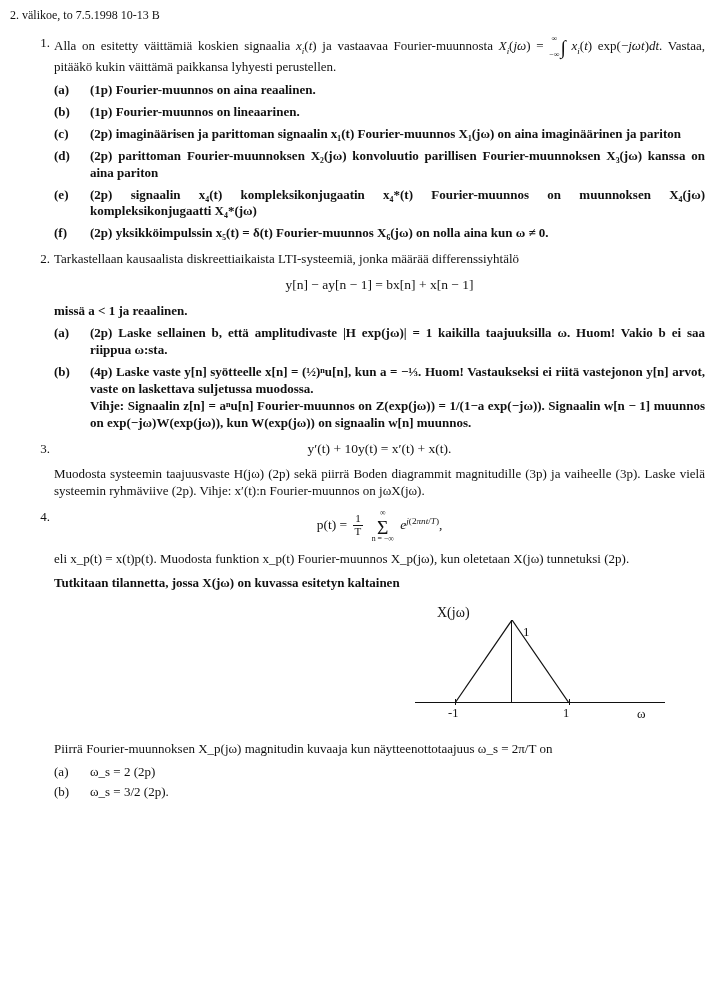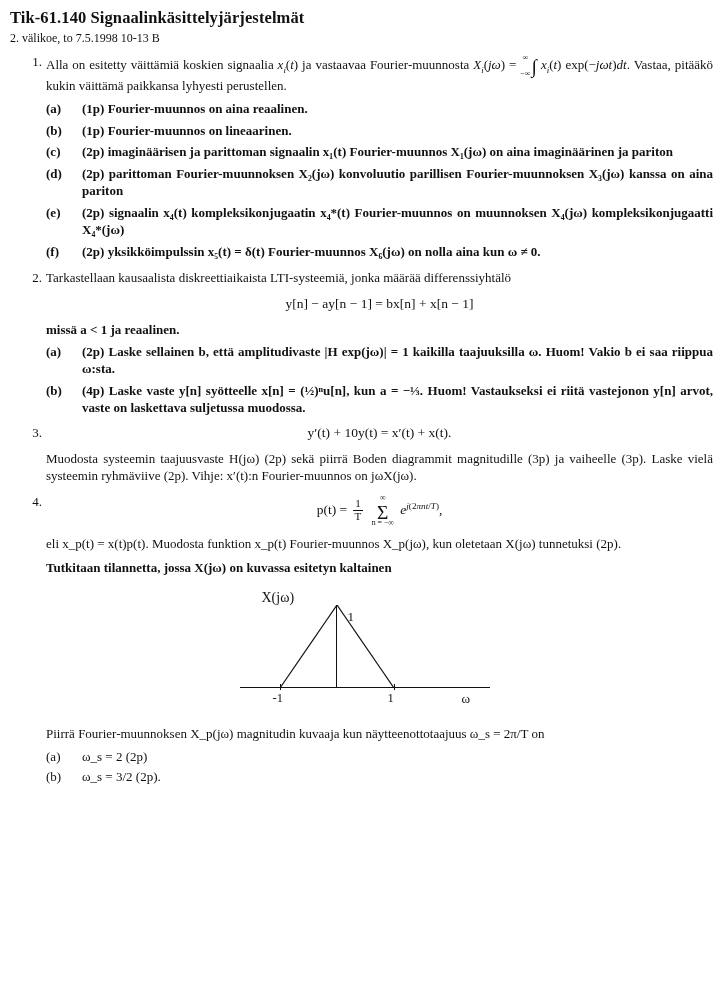--- a/index.html
+++ b/index.html
@@ -28,21 +28,21 @@
     font-size: 16.5px;
     letter-spacing: 0.1px;
     margin: 0 0 2px 2px;
   }
   .doc-sub {
     font-size: 12px;
     margin: 0 0 8px 2px;
   }
   ol.problems {
     list-style: none;
-    margin: 4px;
+    margin: 12px;
     padding: 0;
     counter-reset: prob;
   }
   ol.problems > li {
     counter-increment: prob;
     position: relative;
     padding-left: 34px;
     margin-bottom: 9px;
   }
   ol.problems > li::before {
@@ -132,21 +132,21 @@
     margin: 0 3px;
   }
   .sumblock .lim {
     display: block;
     font-size: 0.58em;
     line-height: 1.0;
   }
   .figwrap {
     margin: 14px 0 10px 0;
     display: flex;
-    justify-content: center;
+    justify-content: flex-end;
   }
   .figure {
     position: relative;
     width: 300px;
     height: 125px;
   }
   .fig-label-y {
     position: absolute;
     left: 32px;
     top: -2px;
@@ -233,21 +233,20 @@
     position: absolute;
     left: 0;
     top: 0;
   }
 </style>
 </head>
 <body>
 
 <div class="page">
 
-  <h1 class="doc-title">Tik-61.140  Signaalinkäsittelyjärjestelmät</h1>
   <div class="doc-sub">2. välikoe, to 7.5.1998 10-13 B</div>
 
   <ol class="problems">
 
     <li>
       <div class="ptext">
         <span>Alla on esitetty väittämiä koskien signaalia</span>
         <span class="it">x<sub>i</sub></span>(<span class="it">t</span>)
         <span>ja vastaavaa Fourier-muunnosta</span>
         <span class="it">X<sub>i</sub></span>(<span class="it">jω</span>) =
@@ -266,20 +265,21 @@
     </li>
 
     <li>
       <div class="ptext">Tarkastellaan kausaalista diskreettiaikaista LTI-systeemiä, jonka määrää differenssiyhtälö</div>
       <div class="eq">y[n] − ay[n − 1] = bx[n] + x[n − 1]</div>
       <div class="note">missä a &lt; 1 ja reaalinen.</div>
       <ol class="sub">
         <li>(2p) Laske sellainen b, että amplitudivaste |H exp(jω)| = 1 kaikilla taajuuksilla ω. Huom! Vakio b ei saa riippua ω:sta.</li>
         <li>
           <div>(4p) Laske vaste y[n] syötteelle x[n] = (½)ⁿu[n], kun a = −⅓. Huom! Vastaukseksi ei riitä vastejonon y[n] arvot, vaste on laskettava suljetussa muodossa.</div>
+          <div>Vihje: Signaalin z[n] = aⁿu[n] Fourier-muunnos on Z(exp(jω)) = 1/(1−a exp(−jω)). Signaalin w[n − 1] muunnos on exp(−jω)W(exp(jω)), kun W(exp(jω)) on signaalin w[n] muunnos.</div>
         </li>
       </ol>
     </li>
 
     <li>
       <div class="eq">y′(t) + 10y(t) = x′(t) + x(t).</div>
       <div class="ptext">Muodosta systeemin taajuusvaste H(jω) (2p) sekä piirrä Boden diagrammit magnitudille (3p) ja vaiheelle (3p). Laske vielä systeemin ryhmäviive (2p). Vihje: x′(t):n Fourier-muunnos on jωX(jω).</div>
     </li>
 
     <li>

